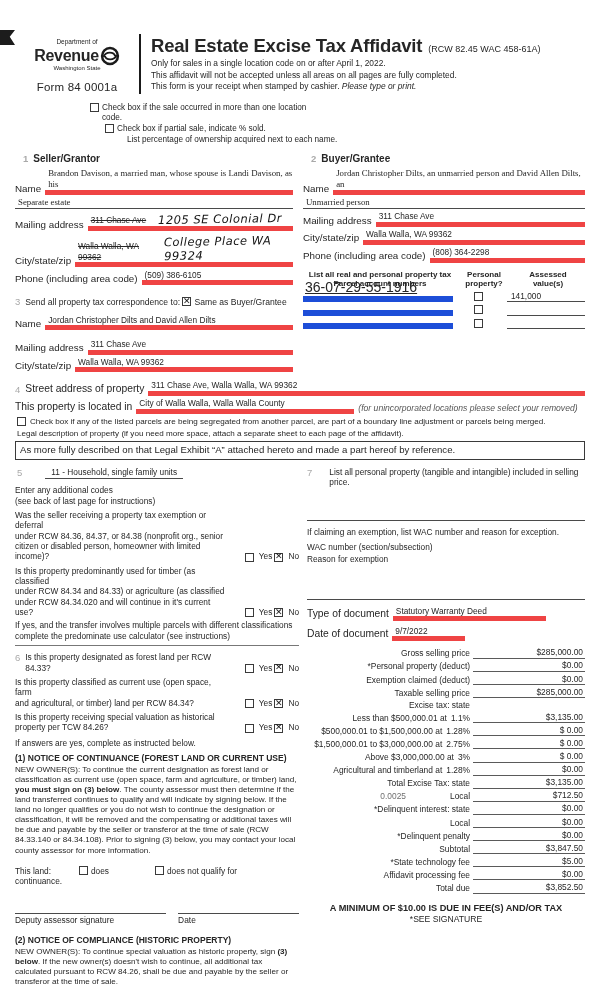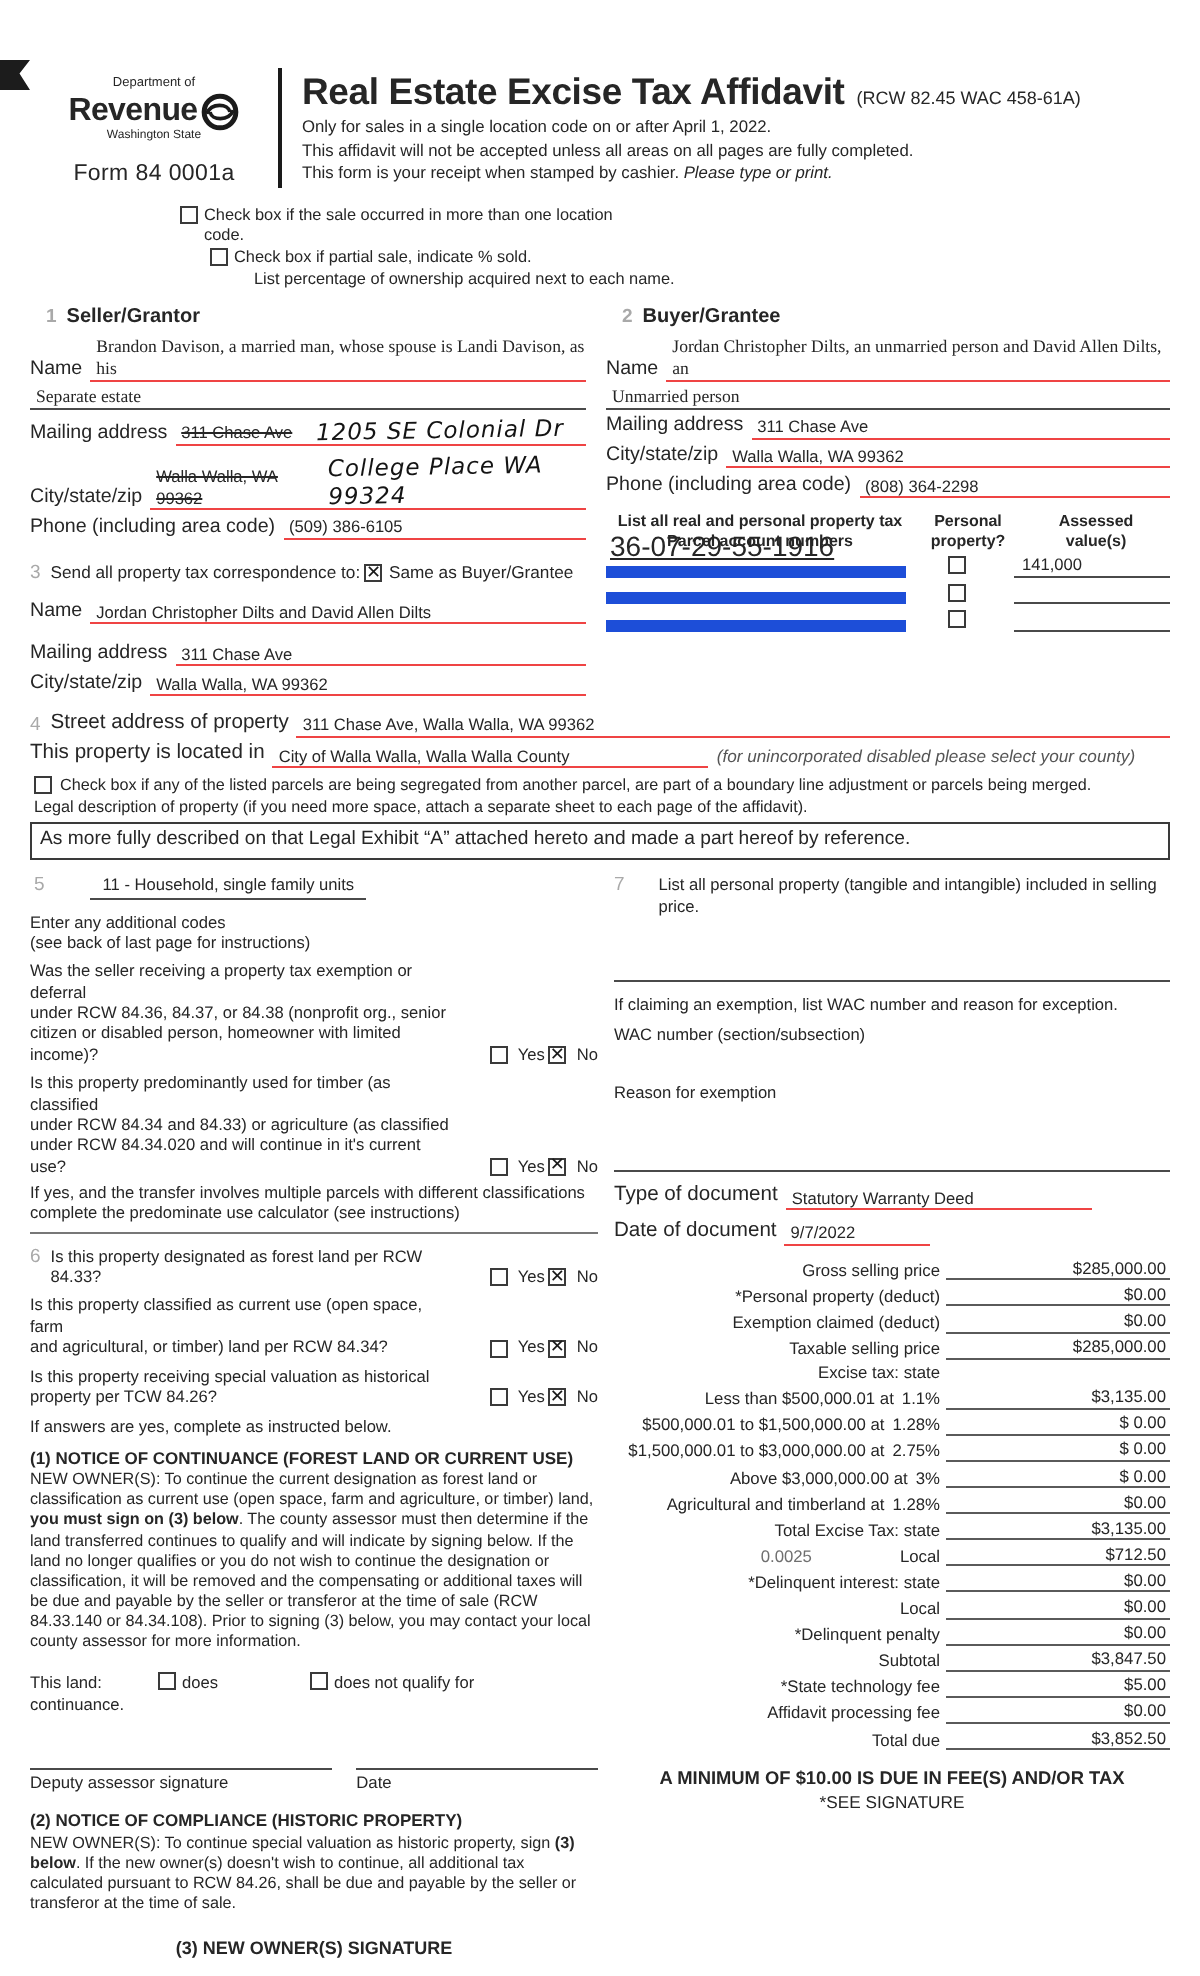--- a/index.html
+++ b/index.html
@@ -36,21 +36,21 @@
   .chkrow .right{margin-left:15px;}
   .chkrow .r1{display:flex;align-items:flex-start;}
   .chkrow .r2{margin-left:22px;margin-top:1px;}
   
   .cols{display:flex;gap:10px;}
   .lcol{width:278px;flex:0 0 auto;}
   .rcol{flex:1;min-width:0;}
   .sect-head{font-weight:bold;font-size:10px;display:flex;align-items:baseline;margin:6px 0 1px 8px;}
   .field{display:flex;align-items:flex-end;margin-top:2.5px;}
   .flabel{white-space:nowrap;font-size:9.8px;flex:0 0 auto;}
-  .fill{flex:1;border-bottom:1px solid #ef4444;margin-left:4px;min-height:10px;
+  .fill{flex:1;border-bottom:5px solid #ef4444;margin-left:4px;min-height:10px;
         font-size:8.3px;display:flex;align-items:flex-end;padding:0 0 0 3px;}
   .fullline{border-bottom:1px solid #4a4a4a;min-height:10px;font-size:8.3px;padding-left:3px;margin-top:2px;}
   .serifval{font-family:"Liberation Serif",serif;font-size:8.8px;}
   .struck{text-decoration:line-through;}
   .hand{font-style:italic;font-family:"DejaVu Sans",sans-serif;color:#141414;transform:rotate(-1deg);}
   .hand-sm{font-size:11.5px;margin-left:12px;position:relative;top:1px;letter-spacing:0.5px;}
   .corr-line{display:flex;align-items:center;margin-top:11px;font-size:8.6px;}
   
   .ptable{margin-top:7px;}
   .phead{display:flex;font-weight:bold;font-size:8px;text-align:center;line-height:1.2;}
@@ -254,21 +254,21 @@
 
   <div class="street">
     <div class="field bigfield" style="margin-top:0;">
       <span class="faintnum">4</span>
       <span class="flabel">Street address of property</span>
       <span class="fill">311 Chase Ave, Walla Walla, WA 99362</span>
     </div>
     <div class="field bigfield">
       <span class="flabel">This property is located in</span>
       <span class="fill" style="flex:0 0 215px;">City of Walla Walla, Walla Walla County</span>
-      <span class="loc-note">(for unincorporated disabled please select your county)</span>
+      <span class="loc-note">(for unincorporated locations please select your removed)</span>
     </div>
     <div class="small-line">
       <span class="cb" style="margin-left:2px;margin-right:4px;"></span>
       <span>Check box if any of the listed parcels are being segregated from another parcel, are part of a boundary line adjustment or parcels being merged.</span>
     </div>
     <div class="small-line" style="margin-top:1.5px;margin-left:2px;">Legal description of property (if you need more space, attach a separate sheet to each page of the affidavit).</div>
     <div class="legalbox">As more fully described on that Legal Exhibit “A” attached hereto and made a part hereof by reference.</div>
   </div>
 
   <div class="main">
@@ -394,21 +394,21 @@
     </div>
 
     <div class="mright">
       <div style="display:flex;">
           <span class="faintnum">7</span>
         <span style="margin-left:12px;">List all personal property (tangible and intangible) included in selling price.</span>
         </div>
       <div class="fullline" style="margin-top:22px;"></div>
       <div style="margin-top:6px;">If claiming an exemption, list WAC number and reason for exception.</div>
       <div style="margin-top:5px;">WAC number (section/subsection)</div>
-      <div style="margin-top:18px;">Reason for exemption</div>
+      <div style="margin-top:2px;">Reason for exemption</div>
 
       <div class="spacer40"></div>
       <div class="toprule" style="margin-bottom:6px;"></div>
 
       <div class="field bigfield" style="margin-top:2px;">
         <span class="flabel">Type of document</span>
         <span class="fill" style="flex:0 0 150px;">Statutory Warranty Deed</span>
       </div>
       <div class="field bigfield" style="margin-top:5px;">
         <span class="flabel">Date of document</span>

